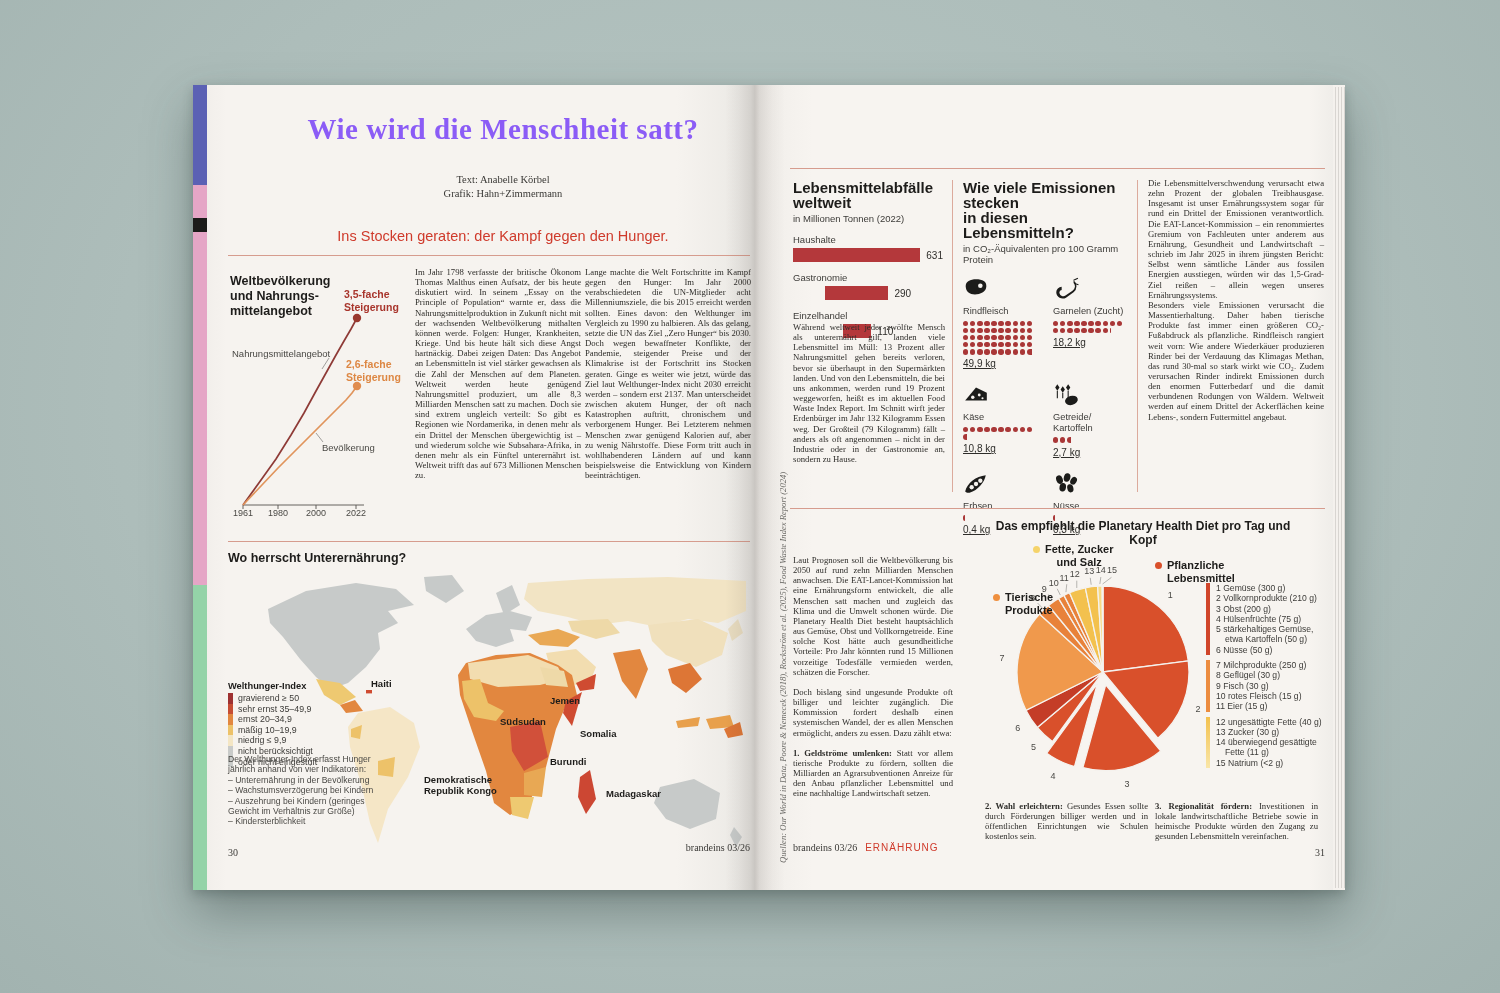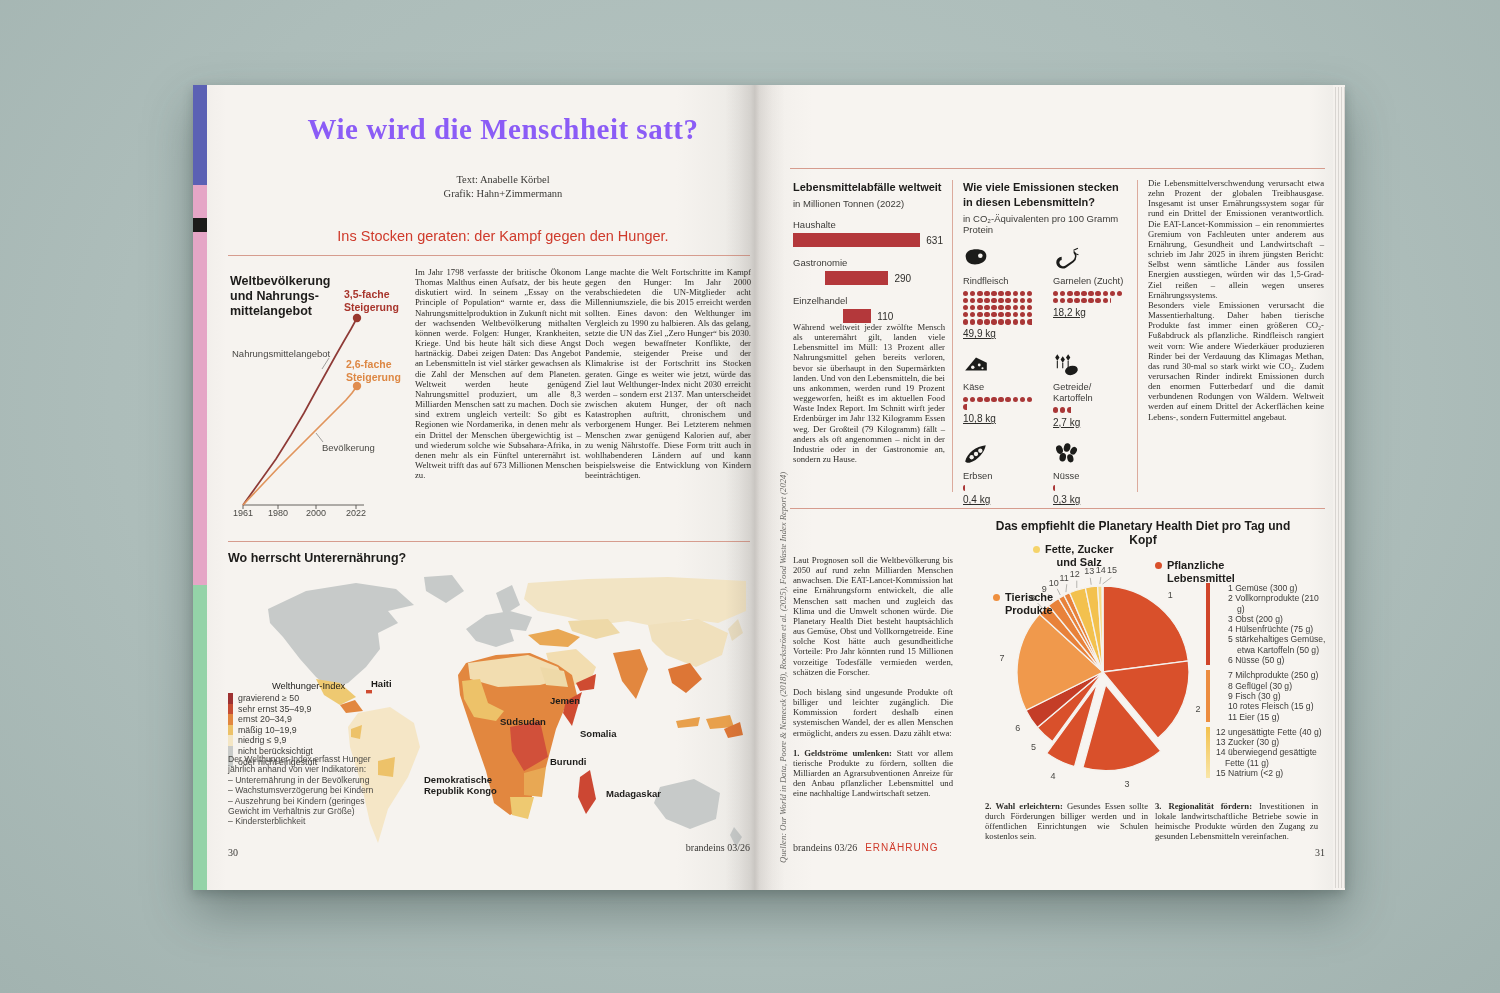--- a/index.html
+++ b/index.html
@@ -47,32 +47,32 @@
   .gc { left:33px; top:183px; width:188px; height:272px; }
   .gc-title { position:absolute; left:4px; top:6px; font-size:12.5px; font-weight:bold; color:#1d1c1a; line-height:15px;}
   .gc-ann { position:absolute; font-size:10.5px; font-weight:bold; line-height:12.5px;}
   .gc-lab { position:absolute; font-size:9.5px; color:#4a4945; }
   .gc-tick { position:absolute; top:240px; font-size:9px; color:#4a4945; width:34px; text-align:center;}
 
   
   .map-head { left:35px; top:466px; font-size:12.5px; font-weight:bold; color:#1d1c1a;}
   .map-wrap { left:35px; top:486px; width:522px; height:296px; }
   .map-legend { position:absolute; left:0px; top:110px; width:132px; }
-  .map-legend-title { font-size:9.3px; font-weight:normal; color:#1d1c1a; margin-bottom:2px;margin-left:44px;}
+  .map-legend-title { font-size:9.3px; font-weight:bold; color:#1d1c1a; margin-bottom:2px;}
   .ml-row { display:flex; align-items:stretch; }
   .ml-sw { width:5px; margin-right:5px; }
   .ml-tx { font-size:8.8px; color:#3c3b38; line-height:10.6px; }
   .map-note { position:absolute; left:0px; top:183px; width:150px; font-size:8.6px; color:#4a4945; line-height:10.4px;}
   .map-label { position:absolute; font-size:9.5px; font-weight:bold; color:#1d1c1a; white-space:pre-line; line-height:10.5px;}
 
   .footer { font-family:"Liberation Serif", serif; font-size:10px; color:#3a3936; }
 
   
   .kicker-right { left:640px; top:50px; width:430px; }
-  .sec-title { font-size:11px; font-weight:bold; color:#1d1c1a; line-height:15px;}
+  .sec-title { font-size:15px; font-weight:bold; color:#1d1c1a; line-height:15px;}
   .sec-sub { font-size:9.5px; color:#3c3b38; margin-top:3px;}
   .vrule { width:1px; background:#dcaa9c; position:absolute; }
 
   .bar-row { margin-top:10px; }
   .bar-lab { font-size:9.5px; color:#3c3b38; margin-bottom:3px;}
   .bar-line { display:flex; align-items:center;justify-content:center; }
   .bar { height:14px; background:#b4383b; }
   .bar-val { font-size:10px; color:#2e2d2a; margin-left:6px; }
 
   .em-grid { display:grid; grid-template-columns:86px 86px; column-gap:4px; row-gap:14px; }
@@ -85,21 +85,21 @@
 
   .sources { position:absolute; left:585px; top:368px; height:410px;
     writing-mode:vertical-rl; transform:rotate(180deg);
     font-family:"Liberation Serif", serif; font-style:italic; font-size:8.6px; color:#6a6965; }
 
   .diet-head { left:800px; top:434px; width:300px; text-align:center; font-size:12px; font-weight:bold; color:#1d1c1a;}
   .callout { position:absolute; font-size:11px; font-weight:bold; color:#1d1c1a; line-height:12.5px; display:flex;}
   .callout .cdot { width:7px; height:7px; border-radius:50%; margin:3px 5px 0 0; flex:none;}
 
   .pie-legend { position:absolute; left:1013px; top:498px; width:122px; }
-  .pl-group { border-left:4px solid #ccc; padding-left:18px; margin-bottom:5px; }
+  .pl-group { border-left:4px solid #ccc; padding-left:6px; margin-bottom:5px; }
   .pl-item { font-size:8.6px; color:#3c3b38; line-height:10.3px; padding-left:9px; text-indent:-9px;}
 
   .tip { width:163px; }
   .footer-tag { font-size:10px; color:#cf3a2b; letter-spacing:1px; margin-left:8px;}
 </style>
 </head>
 <body>
 
 <div class="spread">
   <div class="page-left"></div>

